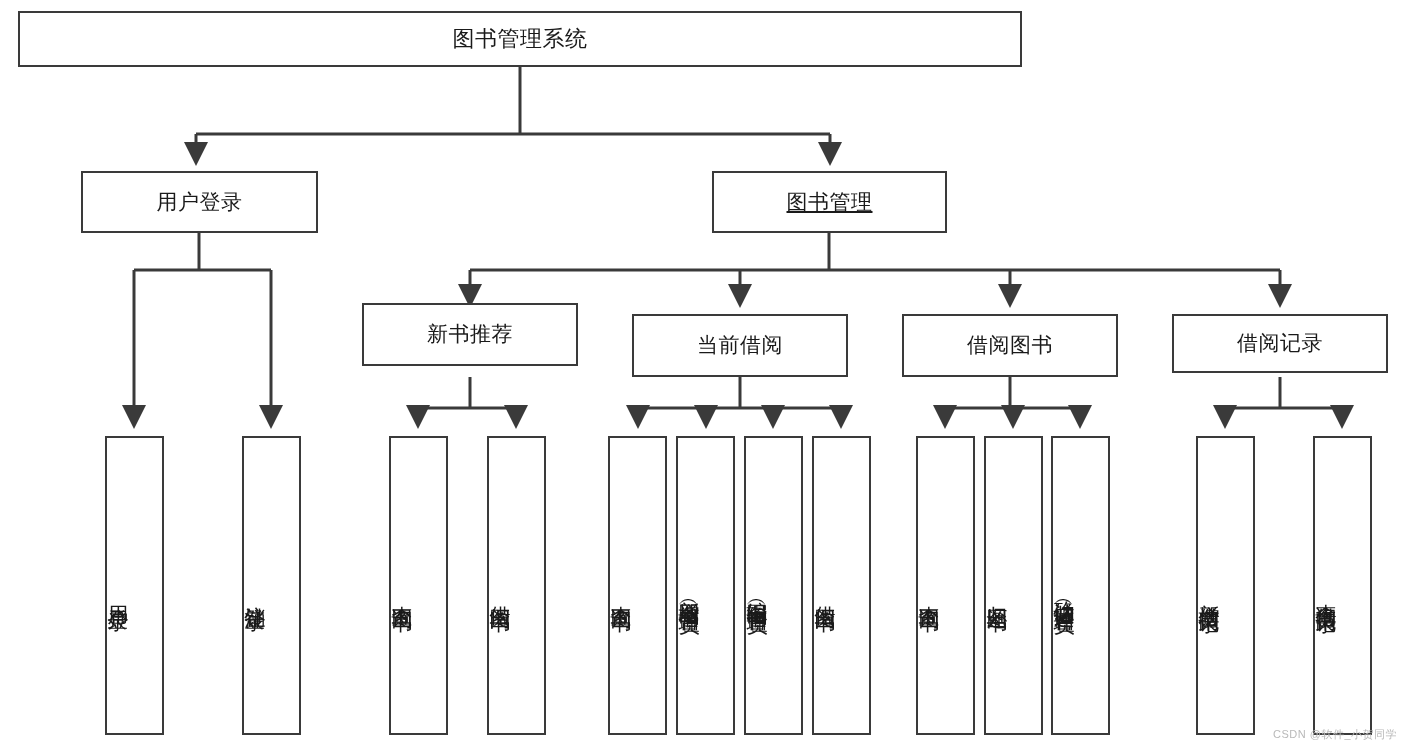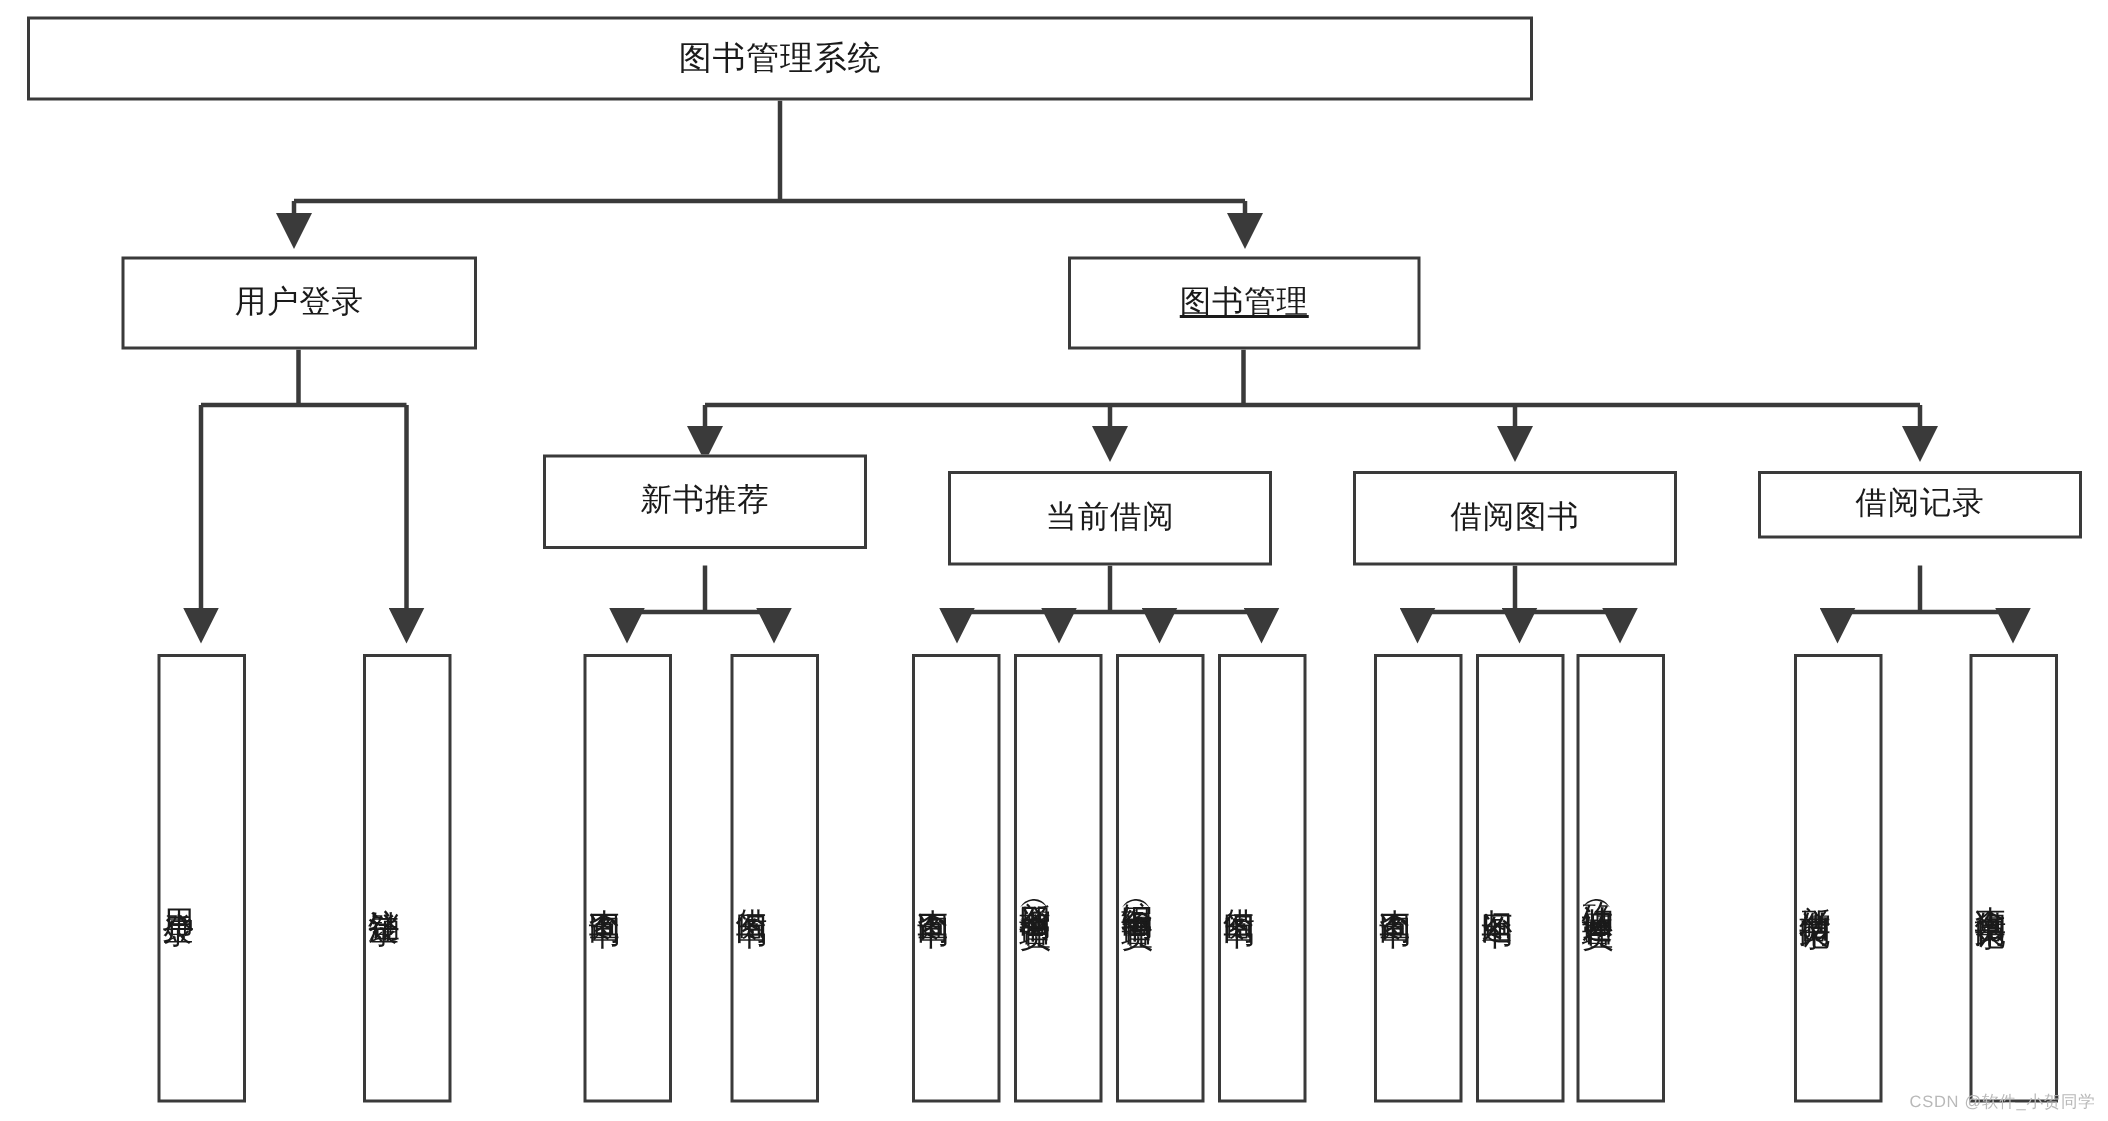--- a/index.html
+++ b/index.html
@@ -136,21 +136,21 @@
 
   <div class="node" style="left:362px; top:303px; width:216px; height:63px;">
     <span>新书推荐</span>
   </div>
   <div class="node" style="left:632px; top:314px; width:216px; height:63px;">
     <span>当前借阅</span>
   </div>
   <div class="node" style="left:902px; top:314px; width:216px; height:63px;">
     <span>借阅图书</span>
   </div>
-  <div class="node" style="left:1172px; top:314px; width:216px; height:45px;">
+  <div class="node" style="left:1172px; top:314px; width:216px; height:59px;">
     <span>借阅记录</span>
   </div>
 
   <div class="node leaf" style="left:105px; top:436px; width:59px; height:299px;">
     <span class="vtext">用户登录</span>
   </div>
   <div class="node leaf" style="left:242px; top:436px; width:59px; height:299px;">
     <span class="vtext">注销登录</span>
   </div>
 

